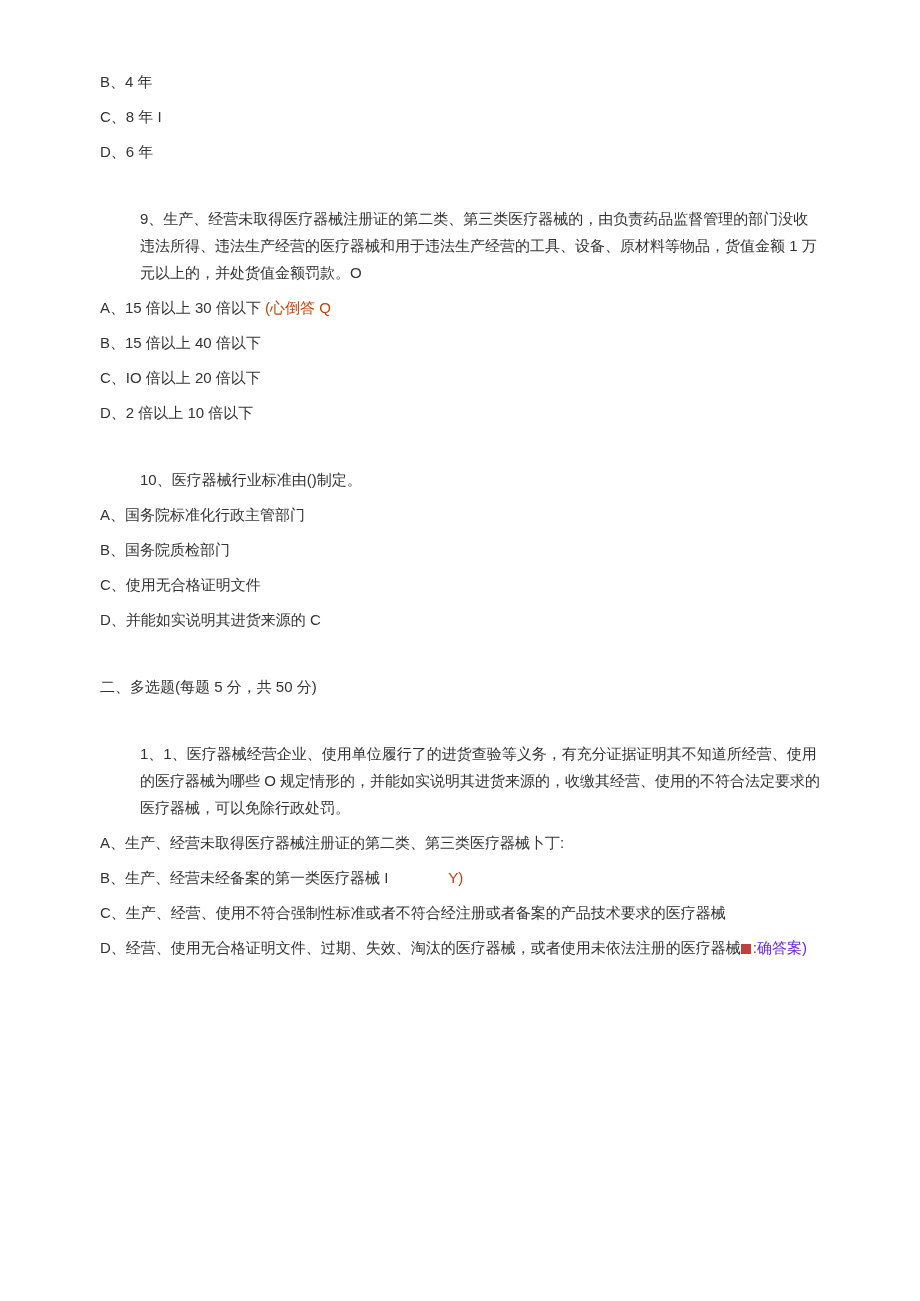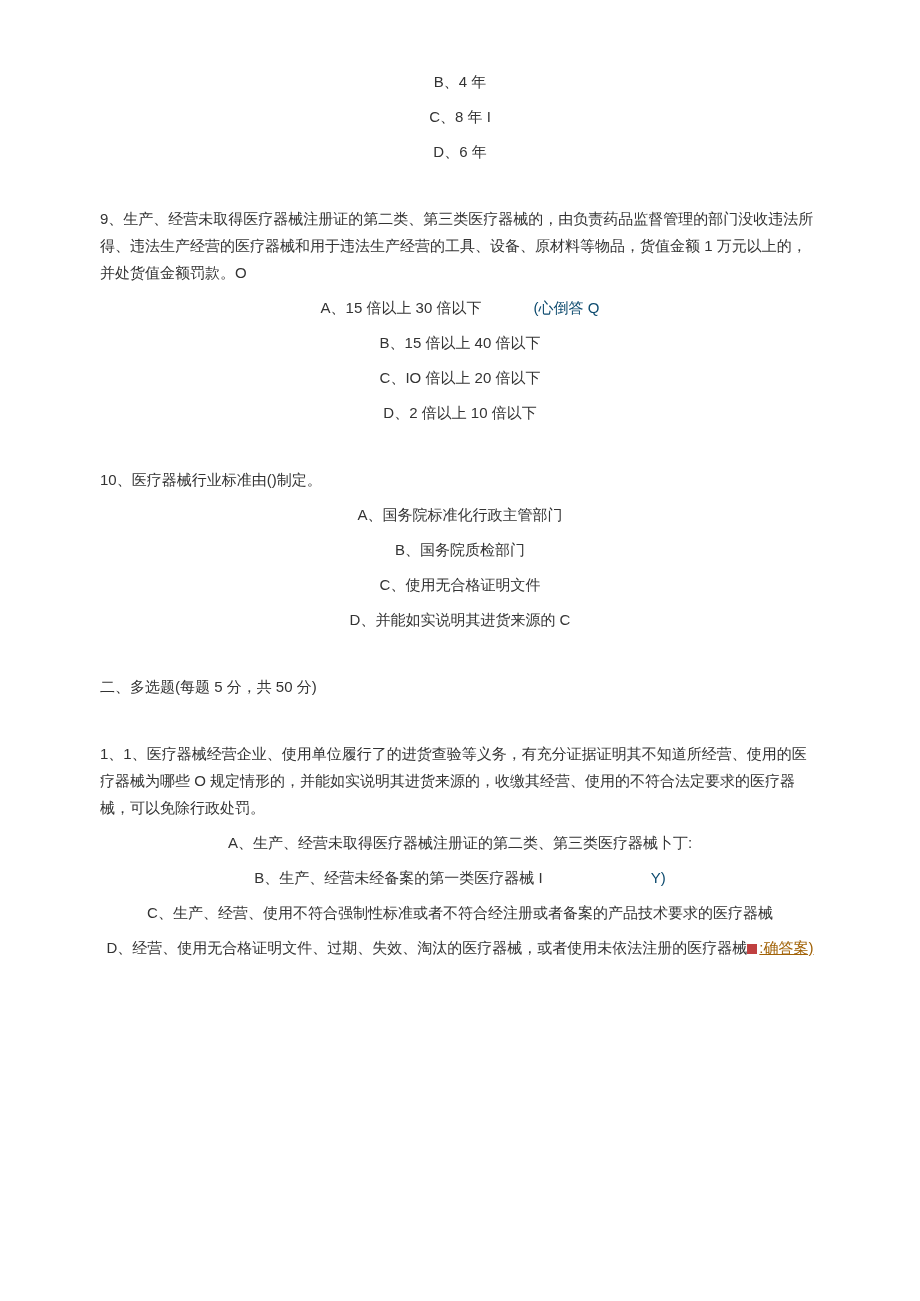--- a/index.html
+++ b/index.html
@@ -7,37 +7,35 @@
       font-size: 15px;
       line-height: 1.8;
       color: #333;
       max-width: 720px;
       margin: 0 auto;
       padding: 60px 40px;
       background: #fff;
     }
     .option {
       margin: 8px 0;
-      text-align: center;
     }
     .question {
       margin-top: 40px;
       margin-bottom: 8px;
+      margin-left: 40px;
     }
     .section-header {
       margin-top: 40px;
       margin-bottom: 0;
     }
     .annotation {
-      color: #0c4a6e;
-      margin-left: 48px;
+      color: #c2410c;
     }
     .annotation-red {
-      color: #a16207;
-      text-decoration: underline;
+      color: #6d28d9;
     }
     .red-box {
       display: inline-block;
       width: 10px;
       height: 10px;
       background: #c04040;
       margin-right: 2px;
       vertical-align: middle;
     }
     .inline-gap {

